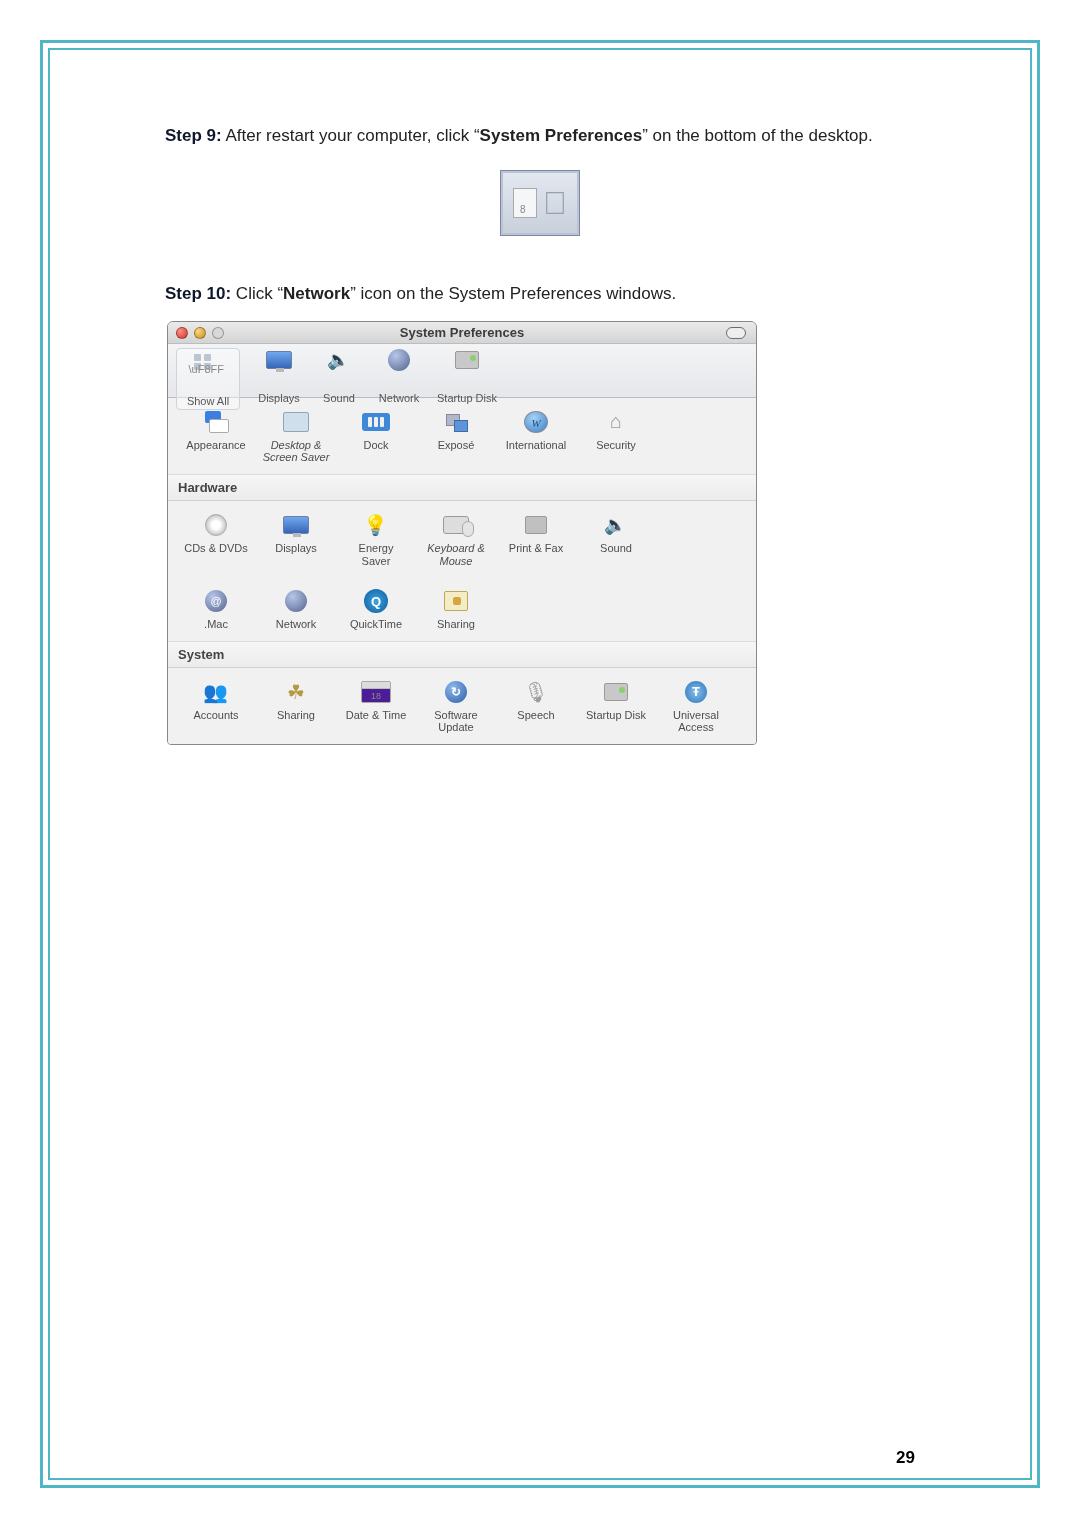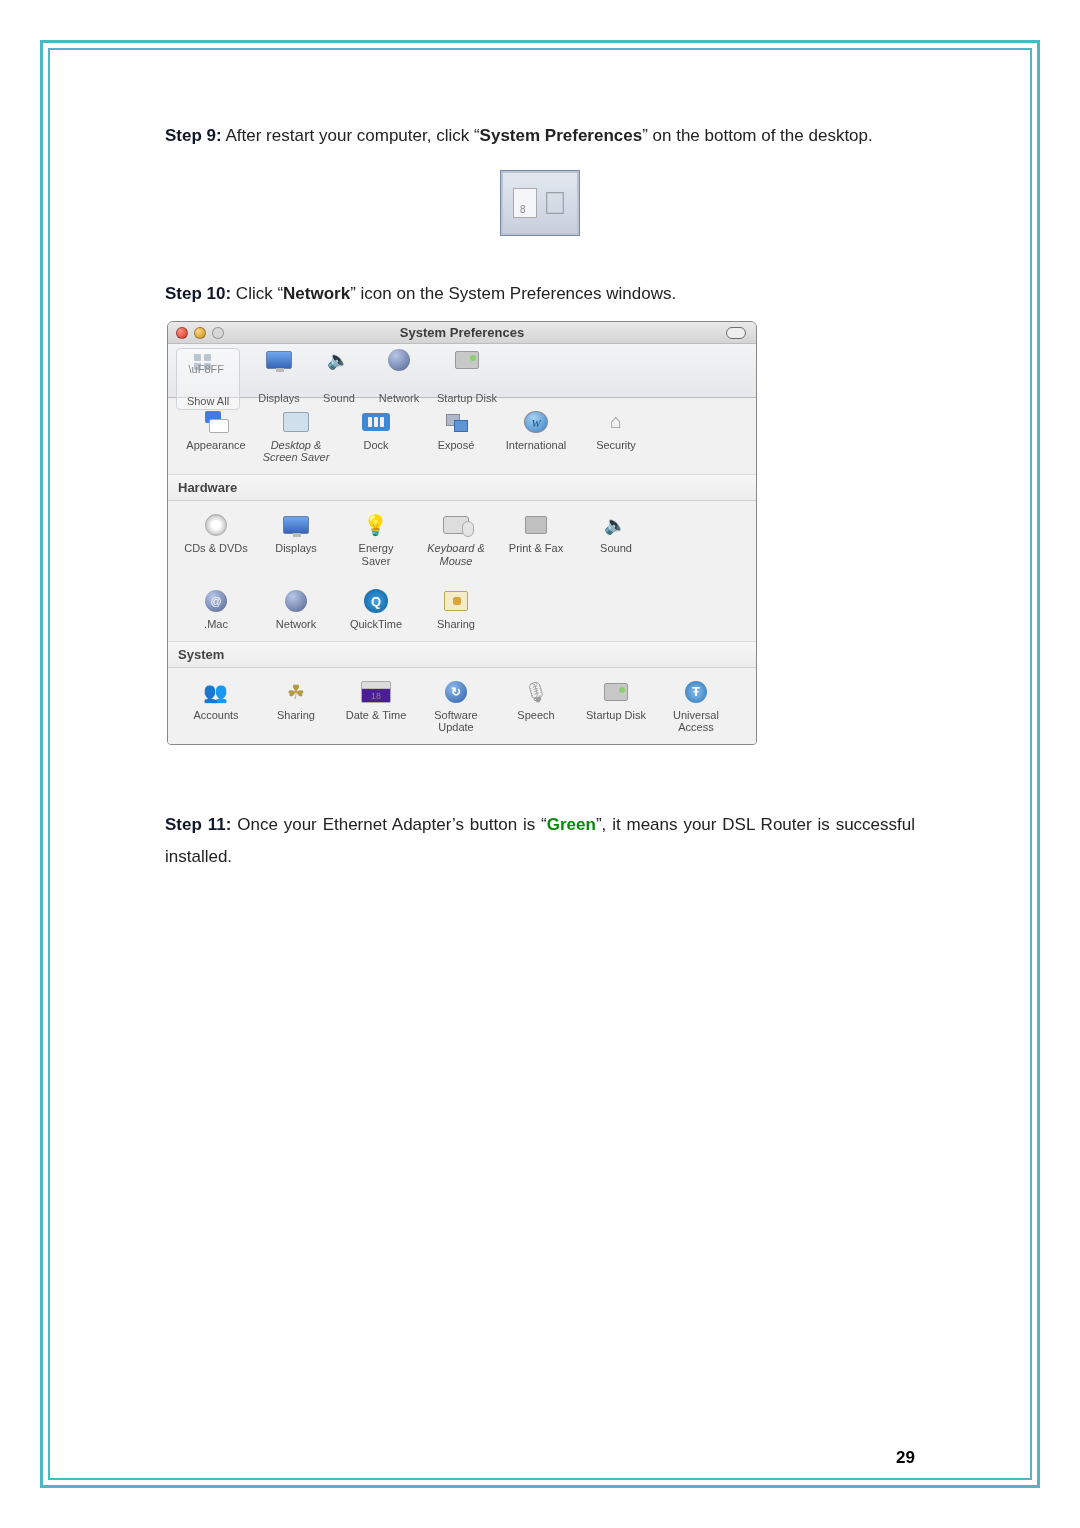--- a/index.html
+++ b/index.html
@@ -344,18 +344,15 @@
             </div>
             <div class="pref-label" style="white-space:pre-line;">Universal
 Access</div>
           </div>
       </div>
     </div>
   </div>
 
   <div style="height:64px;"></div>
 
-  <p class="step-text" style="text-align:justify;">
-    <span class="step-label">Step 11:</span><span> Once your Ethernet Adapter’s button is “</span><span class="green">Green</span><span>”, it means your DSL Router is successful installed.</span>
-  </p>
 
   <div class="page-num">29</div>
 </div>
 
 </body></html>

